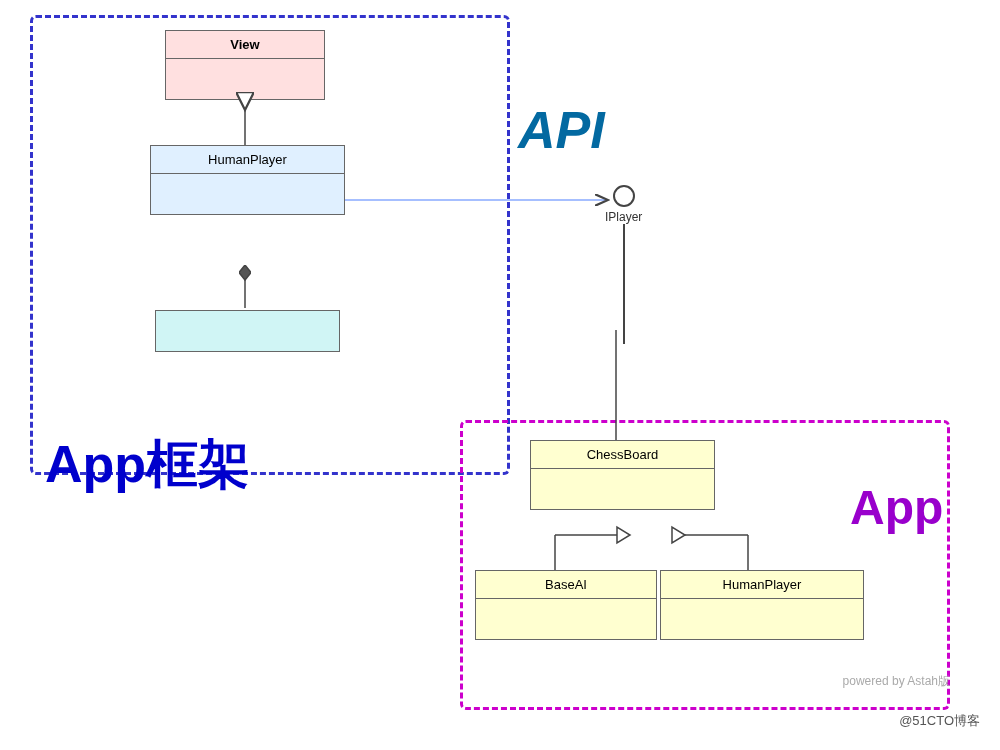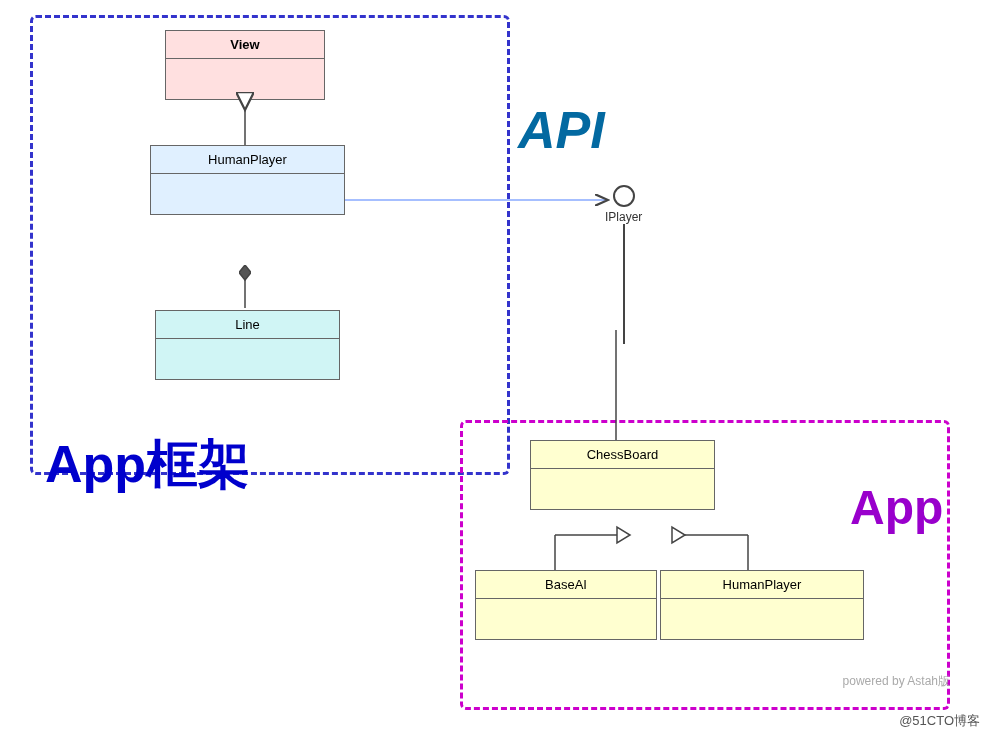--- a/index.html
+++ b/index.html
@@ -210,21 +210,20 @@
   <div class="class-name">View</div>
   <div class="class-body"></div>
 </div>
 
 <div class="uml-class chessboard-class">
   <div class="class-name">HumanPlayer</div>
   <div class="class-body"></div>
 </div>
 
 <div class="uml-class line-class">
-  <div class="class-name">Line</div>
   <div class="class-body"></div>
 </div>
 
 <div class="iplayer-container">
   <div class="iplayer-circle"></div>
   <div class="iplayer-label">IPlayer</div>
   <div class="iplayer-line"></div>
 </div>
 
 <div class="uml-class baseplayer-class">

